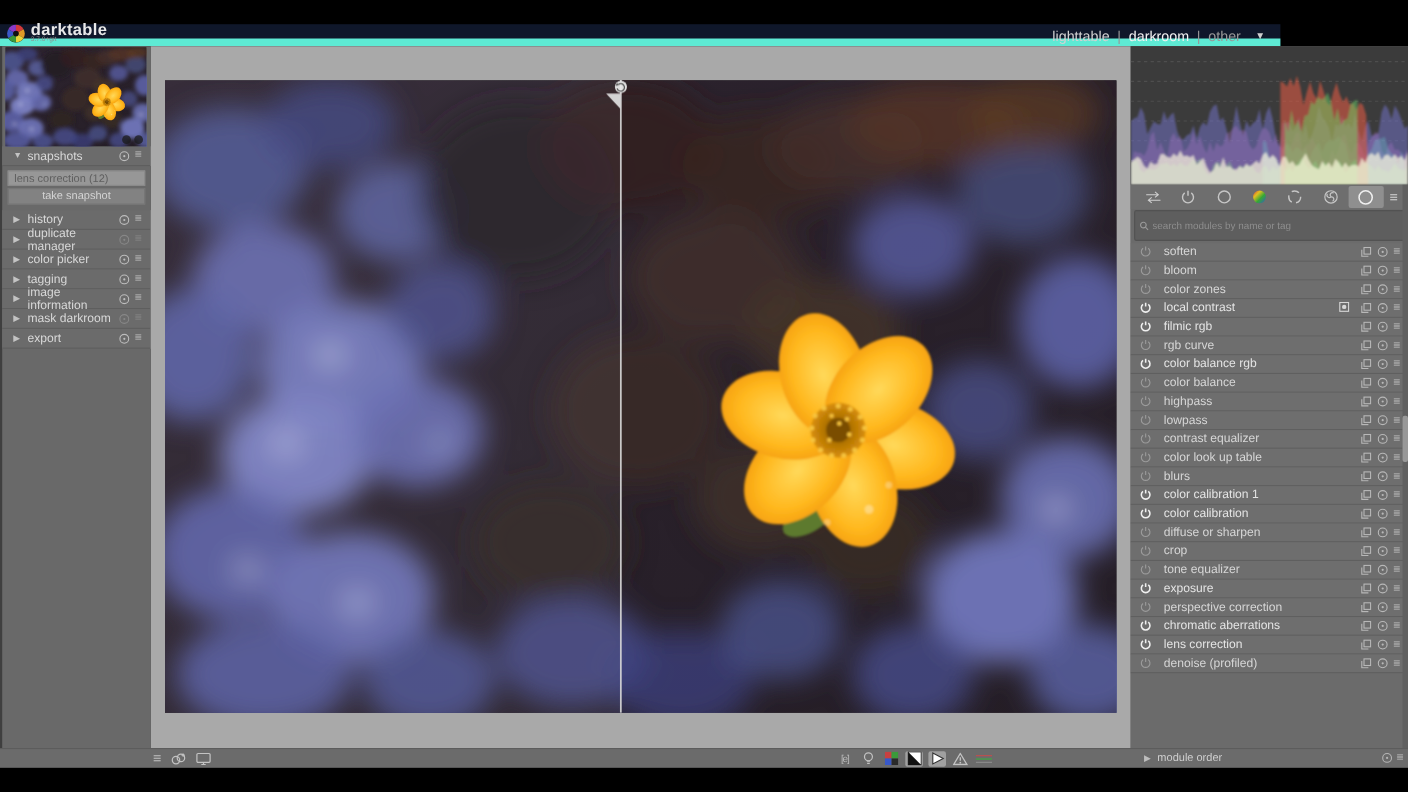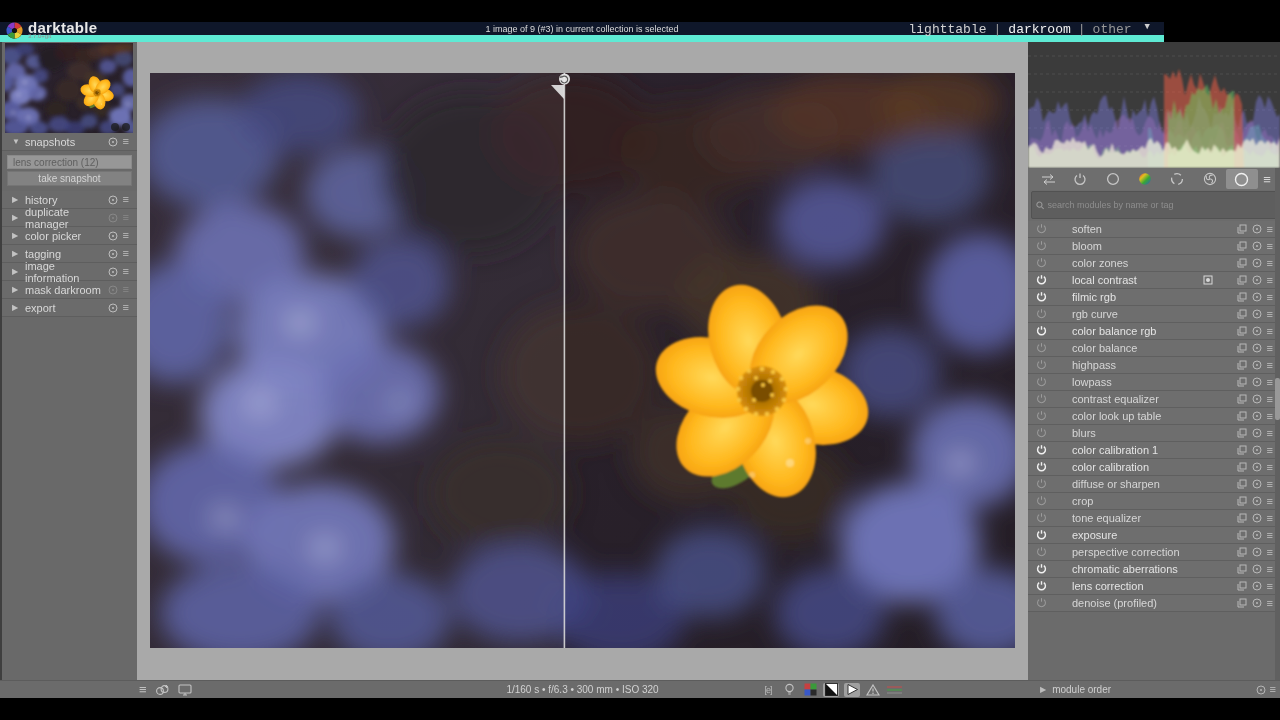--- a/index.html
+++ b/index.html
@@ -8,21 +8,21 @@
   .letterbox { width:1280px; height:22px; background:#000; }
   .letterbox.bottom { height:22px; }
 
   
   .header { position:relative; width:1164px; height:20px; background:#0f172a;
             display:flex; align-items:center; border-bottom:7px solid #5eead4;}
   .logo-wrap { position:absolute; left:6px; top:-1px; display:flex; align-items:center; gap:5px; }
   .logo-text { color:#e9e9e9; font-size:15px; font-weight:bold; letter-spacing:.3px; line-height:13px;}
   .logo-ver { color:#8f8f8f; font-size:6px; line-height:5px; }
   .status-center { position:absolute; left:0; right:0; text-align:center; color:#dcdcdc; font-size:9px; }
-  .views { position:absolute; right:14px; top:0; height:20px; display:flex; gap:7px; font-size:13px;font-family:Liberation Mono, monospace; }
+  .views { position:absolute; right:14px; top:0; height:20px; display:flex; align-items:center; gap:7px; font-size:13px; }
   .views .sep { color:#9a9a9a; }
   .view { color:#d2d2d2; cursor:pointer; }
   .view.active { color:#f2f2f2; }
   .view.dim { color:#989898; }
   .views .caret { color:#cfcfcf; font-size:9px; margin-left:6px; }
 
   
   .content { display:flex; width:1280px; height:638px; }
 
   
@@ -52,21 +52,21 @@
   .right-panel { width:252px; height:638px; background:#6b6b6b; flex-shrink:0; position:relative; }
   .histogram { width:252px; height:126px; display:block; background:#3b3b3b; }
   .group-row { height:22px; display:flex; align-items:center; padding:0 4px; gap:0; background:#6e6e6e; }
   .group-row .gslot { flex:1; display:flex; justify-content:center; align-items:center; height:20px; }
   .group-row .gslot.selected { background:#8f8f8f; border-radius:2px; }
   .search-box { margin:1px 3px 2px 3px; height:28px; background:#5e5e5e; border:1px solid #525252;
                 border-radius:2px; display:flex; align-items:center; gap:3px; padding:0 4px; }
   .search-box input { background:transparent; border:none; outline:none; color:#c9c9c9; font-size:9px; width:100%;
                       font-family:"Liberation Sans", sans-serif; }
   .search-box input::placeholder { color:#8e8e8e; }
-  .mod-row { height:17px; display:flex; align-items:center; padding:0 7px 0 8px; gap:24px;
+  .mod-row { height:17px; display:flex; align-items:center; padding:0 7px 0 8px; gap:10px;
              background:#6e6e6e; border-bottom:1px solid #5f5f5f; cursor:pointer; }
   .mod-row .pwr { width:12px; height:12px; display:inline-flex; }
   .mod-row .mname { flex:1; color:#d6d6d6; font-size:11px; white-space:nowrap; }
   .mod-row.on .mname { color:#e4e4e4; }
   .scrollbar { position:absolute; right:0; top:126px; bottom:0; width:5px; background:#606060; }
   .scroll-thumb { position:absolute; left:0; width:5px; height:42px; top:210px; background:#989898; border-radius:2px; }
 
   
   .bottom-bar { position:relative; width:1280px; height:18px; background:#6b6b6b;
                 border-top:1px solid #5c5c5c; display:flex; align-items:center; }
@@ -214,21 +214,20 @@
       <path d="M8.5 8.5 L8.5 16.5 A8 8 0 0 1 1.6 12.5 Z" fill="#3a9a3a"></path>
       <path d="M8.5 8.5 L1.6 12.5 A8 8 0 0 1 1.6 4.5 Z" fill="#3a58c8"></path>
       <path d="M8.5 8.5 L1.6 4.5 A8 8 0 0 1 8.5 .5 Z" fill="#8a3ac8"></path>
       <circle cx="8.5" cy="8.5" r="2.6" fill="#111"></circle>
     </svg>
     <div>
       <div class="logo-text">darktable</div>
       <div class="logo-ver">3.7.0+git</div>
     </div>
   </div>
-  <div class="status-center">1 image of 9 (#3) in current collection is selected</div>
   <div class="views">
     <span class="view">lighttable</span>
     <span class="sep">|</span>
     <span class="view active">darkroom</span>
     <span class="sep">|</span>
     <span class="view dim">other</span>
     <span class="caret">▼</span>
   </div>
 </div>
 
@@ -1041,21 +1040,20 @@
         </svg>
       </span>
     <span class="ibox">
       <svg width="14" height="12" viewBox="0 0 14 12" fill="none" stroke="#c3c3c3" stroke-width="1.1">
         <rect x="1" y="1" width="12" height="8" rx="1"></rect>
           <path d="M5 11 h4 M7 9 v2"></path>
         </svg>
       </span>
   </div>
 
-  <div class="bb-exif">1/160 s • f/6.3 • 300 mm • ISO 320</div>
 
   <div class="bb-right">
     <span class="ibox">
       <span class="focus-e">[e]</span>
       </span>
     <span class="ibox">
       <svg width="11" height="13" viewBox="0 0 11 13" fill="none" stroke="#c3c3c3" stroke-width="1.1">
         <circle cx="5.5" cy="5" r="3.6"></circle>
           <path d="M4 9 h3 M4.3 11 h2.4"></path>
         </svg>

